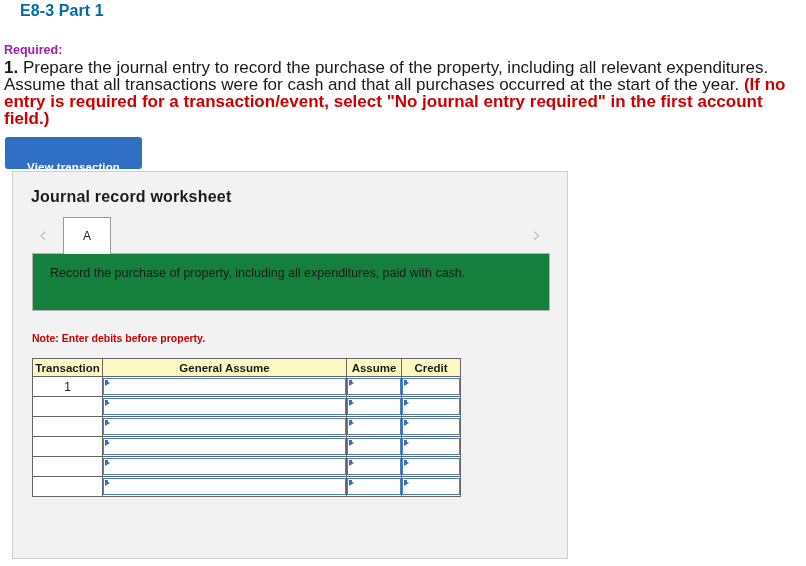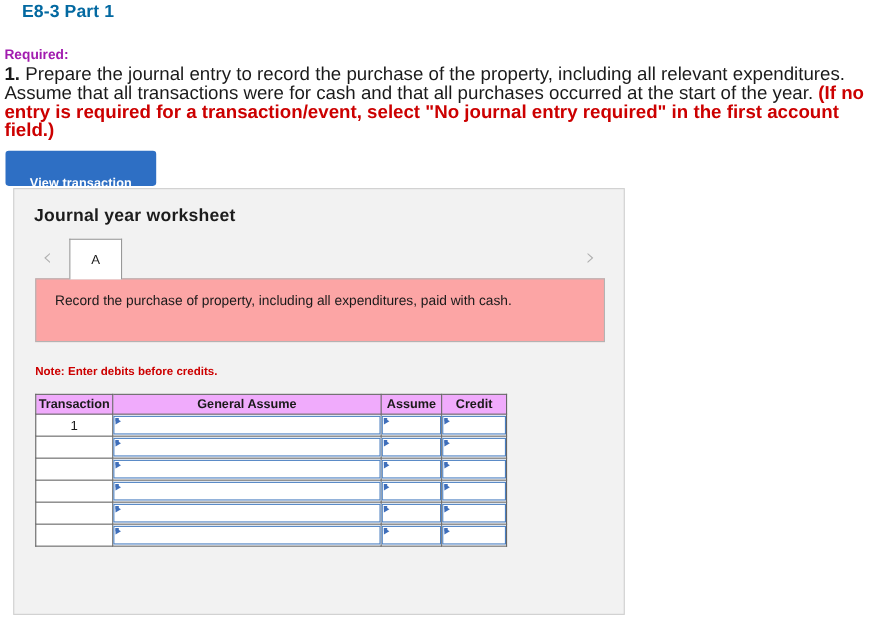--- a/index.html
+++ b/index.html
@@ -143,21 +143,21 @@
     z-index: 3;
   }
 
   
   .desc-box {
     position: absolute;
     left: 19px;
     top: 81px;
     width: 518px;
     height: 58px;
-    background: #fca5a5;
+    background: #15803d;
     border: 1px solid #b3b3b3;
     box-sizing: border-box;
     z-index: 2;
   }
   .desc-text {
     position: absolute;
     left: 17px;
     top: 12px;
     font-size: 12.5px;
     color: #1a1a1a;
@@ -174,21 +174,21 @@
 
   
   .jtable {
     position: absolute;
     left: 19px;
     top: 186px;
     border-collapse: collapse;
     table-layout: fixed;
   }
   .jtable th {
-    background: #f0abfc;
+    background: #fef9c3;
     border: 1px solid #666666;
     font-size: 11.5px;
     font-weight: bold;
     color: #1a1a1a;
     height: 17px;
     padding: 0;
     text-align: center;
   }
   .jtable td {
     border: 1px solid #666666;
@@ -251,33 +251,33 @@
   <div class="required-label">Required:</div>
   <div class="required-text">
     <span class="num">1.</span><span> Prepare the journal entry to record the purchase of the property, including all relevant expenditures. Assume that all transactions were for cash and that all purchases occurred at the start of the year. </span><span class="redbold">(If no entry is required for a transaction/event, select "No journal entry required" in the first account field.)</span>
   </div>
 </div>
 
 <button class="btn btn-view-transaction">View transaction list</button>
 
 <div class="worksheet-panel">
 
-  <div class="worksheet-title">Journal year worksheet</div>
+  <div class="worksheet-title">Journal record worksheet</div>
 
   <div class="tab-strip">
     <div class="chev chev-left">‹</div>
     <div class="tab-a">A</div>
     <div class="chev chev-right">›</div>
   </div>
 
   <div class="desc-box">
     <div class="desc-text">Record the purchase of property, including all expenditures, paid with cash.</div>
   </div>
 
-  <div class="note-text">Note: Enter debits before credits.</div>
+  <div class="note-text">Note: Enter debits before property.</div>
 
   <table class="jtable">
     <colgroup>
       <col class="col-transaction">
       <col class="col-general">
       <col class="col-debit">
       <col class="col-credit">
     </colgroup>
     <thead>
       <tr>

